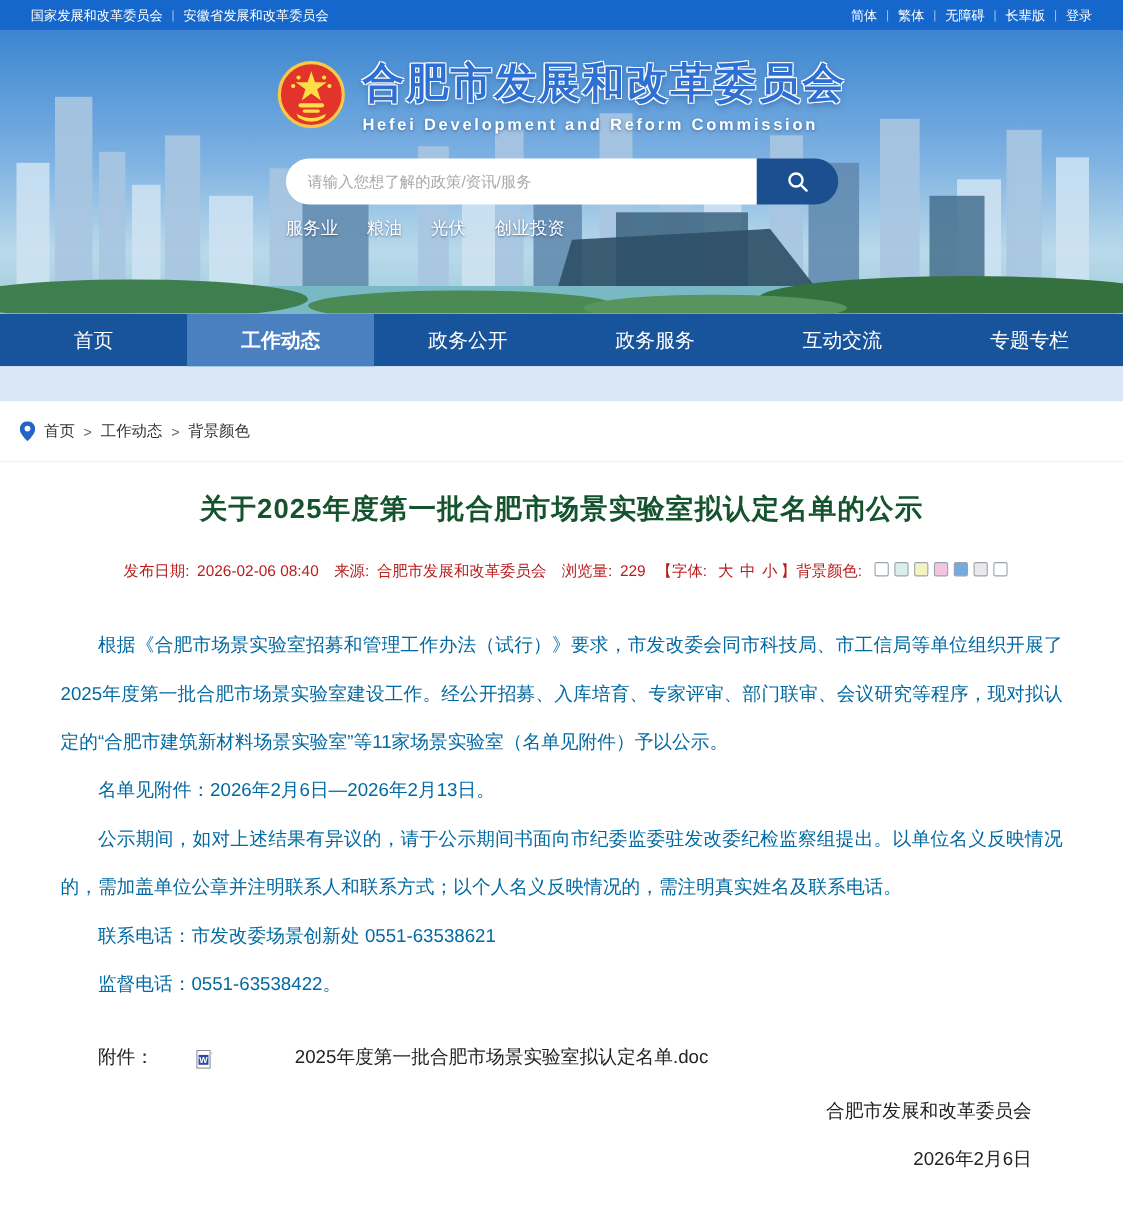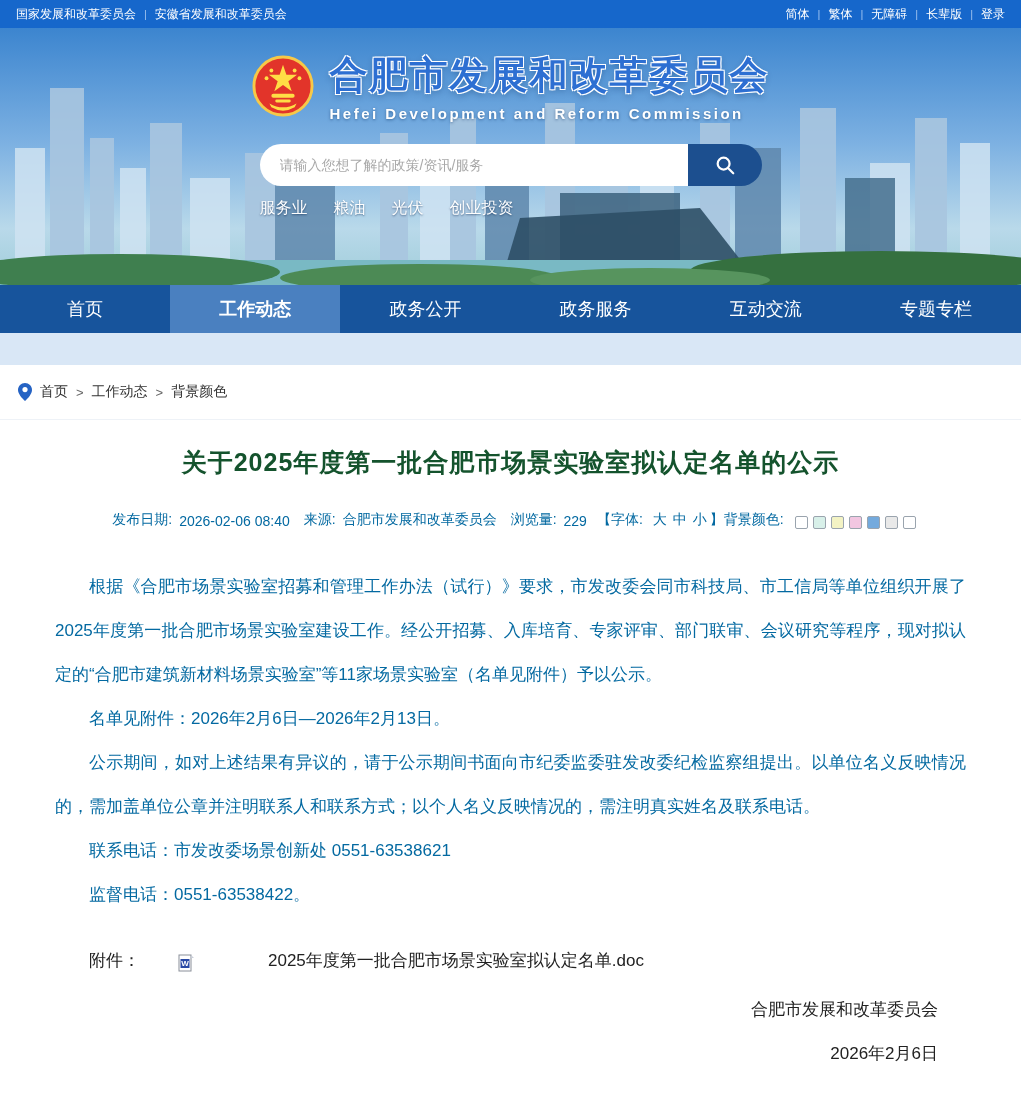--- a/index.html
+++ b/index.html
@@ -1,20 +1,20 @@
 <!DOCTYPE html>
 <html lang="zh"><head>
 <meta charset="utf-8">
 <style>
   * { margin:0; padding:0; box-sizing:border-box; }
   html,body { width:1021px; background:#fff; font-family:"Liberation Sans","DejaVu Sans",sans-serif; }
   body { height:1101px; overflow:hidden; }
 
   
-  .topbar { height:28px; background:#1667cb; display:flex; align-items:center; justify-content:space-between; padding:0 16px;text-align:center; }
+  .topbar { height:28px; background:#1667cb; display:flex; align-items:center; justify-content:space-between; padding:0 28px;text-align:center; }
   .topbar a { color:#ffffff; font-size:12px; text-decoration:none; cursor:pointer; }
   .topbar .sep { color:#9cc0ee; font-size:11px; margin:0 8px; }
   .topbar-left, .topbar-right { display:flex; align-items:center; }
 
   
   .banner { position:relative; height:257px; background:linear-gradient(180deg,#3c85cf 0%,#7db1e2 45%,#b9d9ea 78%,#9fcdd9 100%); overflow:hidden; }
   .banner svg.skyline { position:absolute; left:0; top:0; width:1021px; height:257px; }
   .brand-row { position:relative; display:flex; align-items:center; justify-content:center; padding-top:22px; z-index:2; }
   .emblem { width:62px; height:62px; margin-right:16px; flex:0 0 auto; }
   .brand-text .cn { font-size:38px; font-weight:bold; color:#2d6fd2; letter-spacing:2px;
@@ -37,21 +37,21 @@
 
   
   .crumb-row { height:55px; background:#ffffff; display:flex; align-items:center; padding:0 18px; border-bottom:1px solid #eef2f7; }
   .crumb-row .pin { margin-right:8px; display:flex; }
   .crumb-row a { color:#333333; font-size:14px; text-decoration:none; cursor:pointer; }
   .crumb-row .gt { color:#666; font-size:13px; margin:0 8px; }
 
   
   .article { padding:26px 55px 0; background:#fff; }
   .article h1 { text-align:center; font-size:25px; color:#14532d; font-weight:bold; letter-spacing:1px; }
-  .meta { display:flex; justify-content:center; align-items:flex-end; margin-top:32px; font-size:14px; color:#0369a1; white-space:nowrap; }
+  .meta { display:flex; justify-content:center; align-items:flex-start; margin-top:32px; font-size:14px; color:#b91c1c; white-space:nowrap; }
   .meta .chunk { margin:0 7px; }
   .meta .fs { cursor:pointer; margin:0 3px; }
   .swatches { display:flex; align-items:center; margin-left:6px; }
   .swatch { width:13px; height:13px; border:1px solid #9aa4ae; margin-left:5px; cursor:pointer; border-radius:2px; }
 
   .body-text { margin-top:36px; font-size:17px; color:#0369a1; }
   .body-text p { text-indent:2em; line-height:44px; text-align:justify; }
 
   .attachment { margin-top:32px; font-size:17px; color:#222; text-indent:2em; display:flex; align-items:flex-end;gap:36px; }
   .attachment .doc-icon { margin:0 4px 0 2px; display:inline-flex; }

